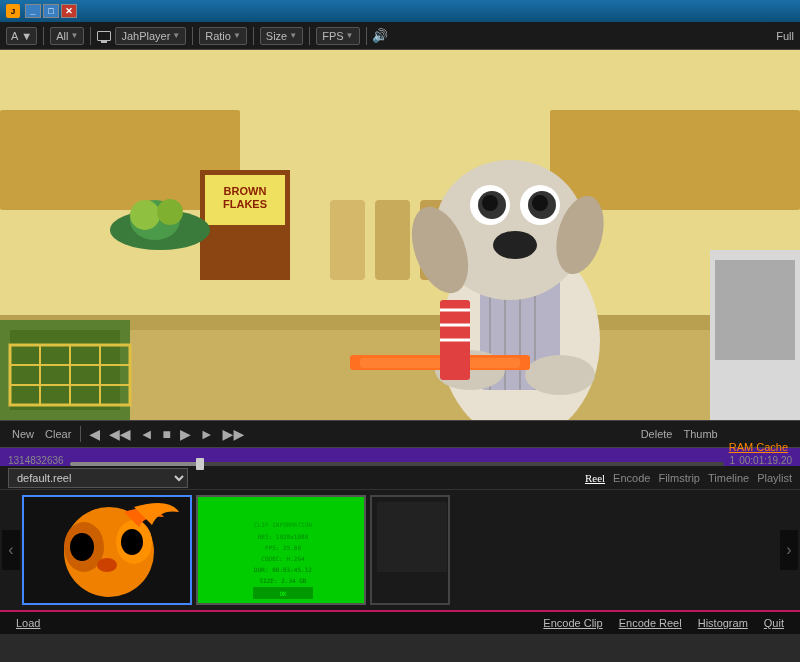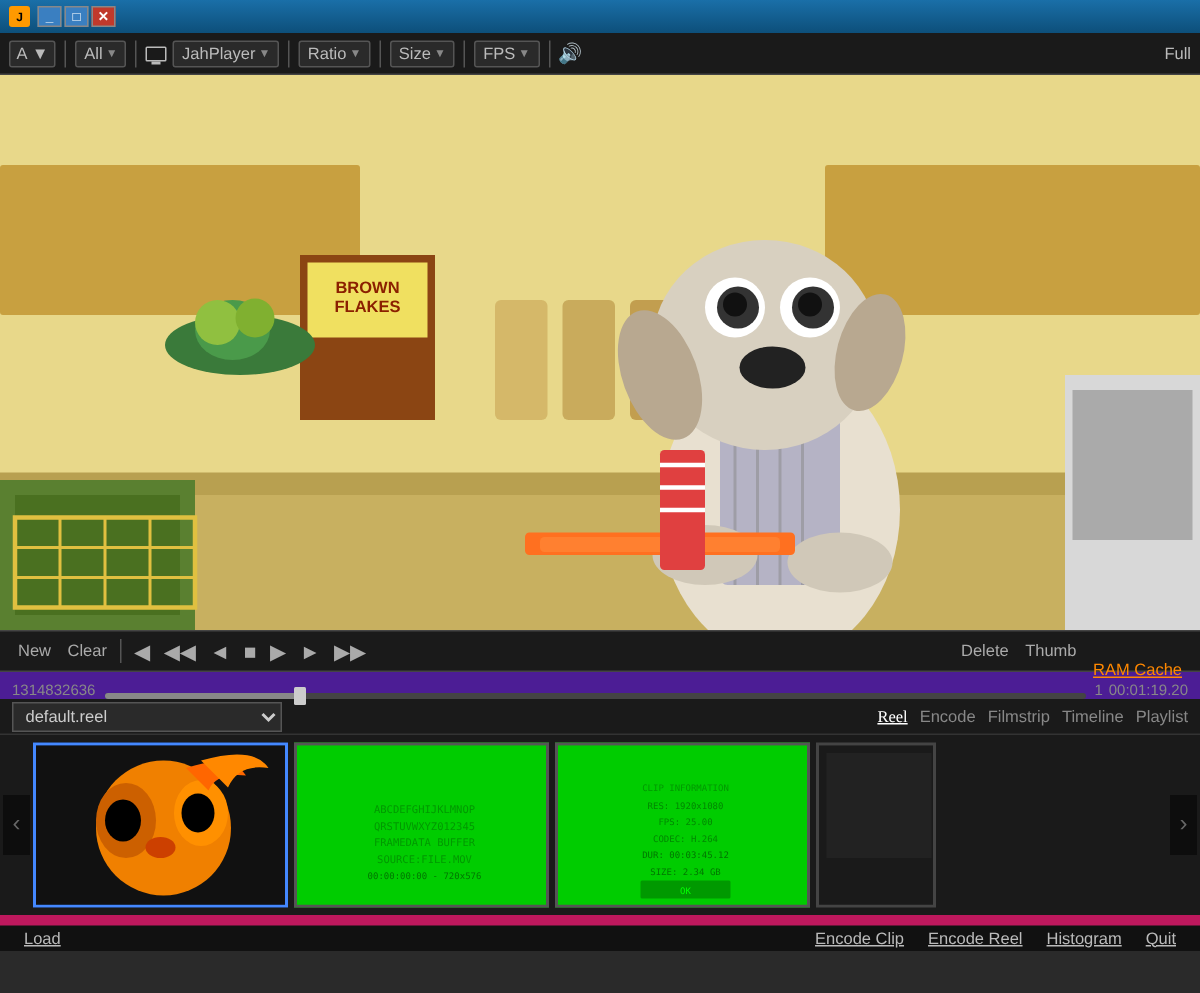--- a/index.html
+++ b/index.html
@@ -301,21 +301,21 @@
       background: #000;
     }
 
     
     #bottom-bar {
       background: #111;
       height: 24px;
       display: flex;
       align-items: center;
       padding: 0 8px;
-      border-top: 7px solid #be185d;
+      border-top: 2px solid #be185d;
     }
     .bottom-btn {
       color: #bbb;
       font-size: 11px;
       cursor: pointer;
       padding: 0 8px;
       text-decoration: underline;
     }
     .bottom-spacer { flex: 1; }
 
@@ -506,30 +506,20 @@
       <ellipse cx="58" cy="50" rx="12" ry="14" fill="#000"></ellipse>
       <ellipse cx="108" cy="45" rx="11" ry="13" fill="#000"></ellipse>
 
       <ellipse cx="83" cy="68" rx="10" ry="7" fill="#cc4000"></ellipse>
 
       <path d="M100,15 Q130,5 140,20 Q120,18 115,30" fill="#ff6600"></path>
       <path d="M110,10 Q145,0 155,15 Q135,12 128,28" fill="#ff8800"></path>
     </svg>
   </div>
 
-  <div class="thumb-item green-bg">
-    <svg width="170" height="110" viewBox="0 0 170 110" xmlns="http://www.w3.org/2000/svg">
-      <rect width="170" height="110" fill="#00cc00"></rect>
-      <text x="85" y="45" font-size="7" fill="#009900" text-anchor="middle" font-family="monospace">ABCDEFGHIJKLMNOP</text>
-      <text x="85" y="56" font-size="7" fill="#009900" text-anchor="middle" font-family="monospace">QRSTUVWXYZ012345</text>
-      <text x="85" y="67" font-size="7" fill="#009900" text-anchor="middle" font-family="monospace">FRAMEDATA BUFFER</text>
-      <text x="85" y="78" font-size="7" fill="#009900" text-anchor="middle" font-family="monospace">SOURCE:FILE.MOV</text>
-      <text x="85" y="89" font-size="6" fill="#007700" text-anchor="middle" font-family="monospace">00:00:00:00 - 720x576</text>
-    </svg>
-  </div>
 
   <div class="thumb-item green-bg">
     <svg width="170" height="110" viewBox="0 0 170 110" xmlns="http://www.w3.org/2000/svg">
       <rect width="170" height="110" fill="#00cc00"></rect>
       <text x="85" y="30" font-size="6" fill="#009900" text-anchor="middle" font-family="monospace">CLIP INFORMATION</text>
       <text x="85" y="42" font-size="6" fill="#008800" text-anchor="middle" font-family="monospace">RES: 1920x1080</text>
       <text x="85" y="53" font-size="6" fill="#008800" text-anchor="middle" font-family="monospace">FPS: 25.00</text>
       <text x="85" y="64" font-size="6" fill="#008800" text-anchor="middle" font-family="monospace">CODEC: H.264</text>
       <text x="85" y="75" font-size="6" fill="#007700" text-anchor="middle" font-family="monospace">DUR: 00:03:45.12</text>
       <text x="85" y="86" font-size="6" fill="#007700" text-anchor="middle" font-family="monospace">SIZE: 2.34 GB</text>

